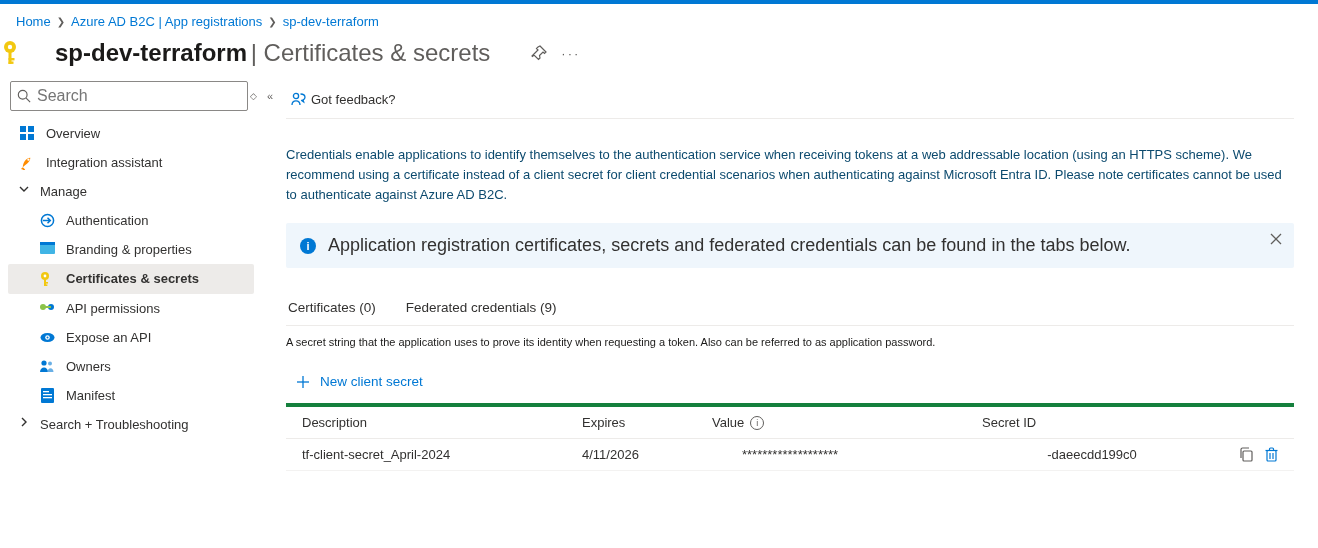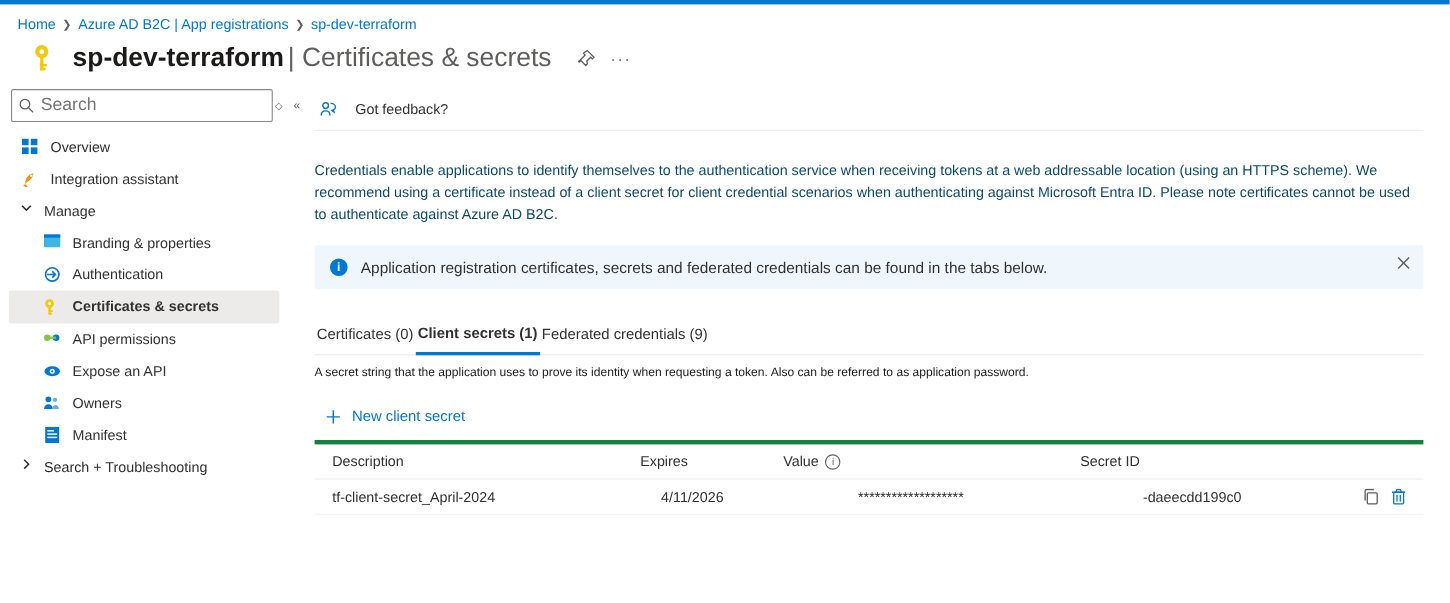--- a/index.html
+++ b/index.html
@@ -3,62 +3,62 @@
 <meta charset="utf-8">
 <style>
   * { box-sizing: border-box; margin: 0; padding: 0; font-family: "Segoe UI", Arial, sans-serif; }
   body { font-size: 13px; color: #323130; background: #fff; width: 1318px; }
   a { color: #0078d4; text-decoration: none; cursor: pointer; }
   .topbar { height: 4px; background: #0078d4; width: 100%; }
 
   .breadcrumb { padding: 10px 16px 6px 16px; font-size: 13px; display: flex; align-items: center; gap: 6px; }
   .breadcrumb .sep { color: #605e5c; font-size: 10px; }
 
-  .title-row { display: flex; align-items: center; padding: 4px 16px 14px 28px; gap: 10px; }
+  .title-row { display: flex; align-items: center; padding: 4px 16px 14px 0; gap: 27px; }
   .key-icon-lg { width: 28px; display:flex; justify-content:center; }
   .title-main { font-size: 24px; font-weight: 600; color: #1b1a19; }
   .title-sub  { font-size: 24px; font-weight: 400; color: #605e5c; }
   .title-actions { display: flex; align-items: center; gap: 14px; margin-left: 14px; color: #605e5c; }
   .pin-icon svg, .more-icon { cursor: pointer; }
 
   .layout { display: flex; }
   .sidebar { width: 262px; border-right: none; padding: 0 8px 0 8px; }
   .search-wrap { display: flex; align-items: center; border: 1px solid #8a8886; border-radius: 2px; margin: 0 6px 8px 2px; height: 30px; padding: 0 6px; gap: 6px; }
   .search-wrap input { border: none; outline: none; flex: 1; font-size: 16px; }
   .search-trail { display:flex; align-items:center; gap:10px; color:#605e5c; }
 
   .nav-item, .nav-group { display: flex; align-items: flex-start; gap: 10px; padding: 7px 8px 7px 10px; border-radius: 2px; cursor: pointer; font-size: 13px; }
   .nav-sub { padding-left: 30px; }
   .nav-item.active { background: #edebe9; font-weight: 600; }
   .nav-group .chev { width: 12px; display:inline-flex; justify-content:center; color:#323130; }
   .nav-icon { width: 18px; display:flex; justify-content:center; }
 
   .content { flex: 1; padding: 0 24px 24px 24px; }
   .toolbar { display:flex; align-items:center; gap:10px; border-bottom: 1px solid #edebe9; padding: 10px 0 10px 4px; }
-  .toolbar-btn { display:flex; align-items:center; gap:16px; color:#323130; cursor:pointer; }
+  .toolbar-btn { display:flex; align-items:center; gap:4px; color:#323130; cursor:pointer; }
 
   .intro { margin: 26px 0 18px 0; font-size: 13px; line-height: 1.55; color: #0c4a6e; max-width: 1000px; }
 
   .info-banner { background: #eff6fc; border-radius: 2px; padding: 12px 14px; display:flex; align-items:center; gap:12px; position:relative; }
   .info-banner .close { position:absolute; right:12px; top:10px; color:#605e5c; cursor:pointer; }
-  .info-banner .msg { font-size: 14px; color:#323130; }
+  .info-banner .msg { font-size: 18px; color:#323130; }
   .info-icon { width:16px; height:16px; border-radius:50%; background:#0078d4; color:#fff; display:flex; align-items:center; justify-content:center; font-size:11px; font-weight:700; flex:0 0 16px;}
 
-  .tabs { display:flex; margin: 26px 0 10px 0; border-bottom: 1px solid #edebe9; align-items: center; }
+  .tabs { display:flex; gap:26px; margin: 26px 0 10px 0; border-bottom: 1px solid #edebe9; }
   .tab { padding: 6px 2px 10px 2px; cursor:pointer; font-size: 13.5px; color:#323130; }
   .tab.active { font-weight:600; border-bottom: 3px solid #0078d4; margin-bottom:-1px; }
 
   .tab-desc { font-size: 11px; color:#1b1a19; margin-bottom: 18px; }
 
   .new-secret { display:flex; align-items:center; gap:10px; color:#0078d4; cursor:pointer; padding: 8px 4px 14px 10px; font-size:13.5px; }
 
   .table { width:100%; }
   .thead, .trow { display:grid; grid-template-columns: 280px 130px 270px 1fr 70px; align-items:center; padding: 8px 16px; }
   .thead { font-weight:400; border-top:4px solid #15803d; border-bottom:1px solid #edebe9; }
-  .trow { border-bottom:1px solid #f3f2f1; font-size:13px;gap:19px; }
+  .trow { border-bottom:1px solid #f3f2f1; font-size:13px; }
   .th-value { display:flex; align-items:center; gap:6px; }
   .info-circle { width:14px;height:14px;border:1px solid #605e5c;border-radius:50%;display:inline-flex;align-items:center;justify-content:center;font-size:9px;color:#605e5c; }
   .row-actions { display:flex; gap:12px; justify-content:flex-end; }
   .row-actions span { cursor:pointer; }
 
   
   svg { display:block; }
 </style>
 </head>
 <body>
@@ -141,36 +141,36 @@
       <span class="chev">
         <svg width="10" height="10" viewBox="0 0 10 10" fill="none" stroke="#323130" stroke-width="1.4">
             <polyline points="1,3 5,7 9,3"></polyline>
           </svg>
       </span>
       <span>Manage</span>
     </div>
 
     <div class="nav-item nav-sub">
       <span class="nav-icon">
+        <svg width="15" height="15" viewBox="0 0 16 16">
+            <circle cx="8" cy="8" r="6.5" fill="none" stroke="#0078d4" stroke-width="1.6"></circle>
+            <path d="M3 8h7M8 5l3 3-3 3" fill="none" stroke="#0078d4" stroke-width="1.6"></path>
+          </svg>
+      </span>
+      <span>Authentication</span>
+    </div>
+
+    <div class="nav-item nav-sub">
+      <span class="nav-icon">
         <svg width="15" height="12" viewBox="0 0 15 12">
             <rect x="0" y="0" width="15" height="12" rx="1" fill="#40b4e5"></rect>
             <rect x="0" y="0" width="15" height="3" fill="#0078d4"></rect>
           </svg>
       </span>
       <span>Branding &amp; properties</span>
-    </div>
-
-    <div class="nav-item nav-sub">
-      <span class="nav-icon">
-        <svg width="15" height="15" viewBox="0 0 16 16">
-            <circle cx="8" cy="8" r="6.5" fill="none" stroke="#0078d4" stroke-width="1.6"></circle>
-            <path d="M3 8h7M8 5l3 3-3 3" fill="none" stroke="#0078d4" stroke-width="1.6"></path>
-          </svg>
-      </span>
-      <span>Authentication</span>
     </div>
 
     <div class="nav-item nav-sub active">
       <span class="nav-icon">
         <svg width="14" height="16" viewBox="0 0 14 16">
             <circle cx="5" cy="5" r="4" fill="#f2c811"></circle>
             <circle cx="5" cy="5" r="1.4" fill="#fff"></circle>
             <rect x="4" y="8" width="2" height="7" fill="#f2c811"></rect>
             <rect x="4" y="11" width="4" height="1.6" fill="#f2c811"></rect>
             <rect x="4" y="13.4" width="3.4" height="1.6" fill="#f2c811"></rect>
@@ -257,21 +257,20 @@
       <span class="close">
         <svg width="12" height="12" viewBox="0 0 12 12" stroke="#605e5c" stroke-width="1.3">
             <line x1="1" y1="1" x2="11" y2="11"></line>
             <line x1="11" y1="1" x2="1" y2="11"></line>
           </svg>
       </span>
     </div>
 
     <div class="tabs">
       <div class="tab">Certificates (0)</div>
-      <div class="tab active">Client secrets (1)</div>
       <div class="tab">Federated credentials (9)</div>
     </div>
 
     <p class="tab-desc">A secret string that the application uses to prove its identity when requesting a token. Also can be referred to as application password.</p>
 
     <div class="new-secret">
       <span>
         <svg width="14" height="14" viewBox="0 0 14 14" stroke="#0078d4" stroke-width="1.3">
             <line x1="7" y1="1" x2="7" y2="13"></line>
             <line x1="1" y1="7" x2="13" y2="7"></line>
@@ -288,21 +287,21 @@
           <span>Value</span>
           <span class="info-circle">i</span>
         </div>
         <div>Secret ID</div>
         <div></div>
       </div>
       <div class="trow">
         <div>tf-client-secret_April-2024</div>
         <div>4/11/2026</div>
         <div style="padding-left:30px;"><span>*******************</span></div>
-        <div style="text-align:left; padding-right:6px;"><span>-daeecdd199c0</span></div>
+        <div style="text-align:center; padding-right:6px;"><span>-daeecdd199c0</span></div>
         <div class="row-actions">
           <span>
             <svg width="14" height="15" viewBox="0 0 14 15" fill="none" stroke="#605e5c" stroke-width="1.2">
                 <rect x="4" y="4" width="9" height="10" rx="1"></rect>
                 <path d="M2 11V2.5C2 1.7 2.7 1 3.5 1H10"></path>
               </svg>
           </span>
           <span>
             <svg width="13" height="15" viewBox="0 0 13 15" fill="none" stroke="#0078d4" stroke-width="1.2">
                 <rect x="2" y="3.5" width="9" height="10.5" rx="1"></rect>

